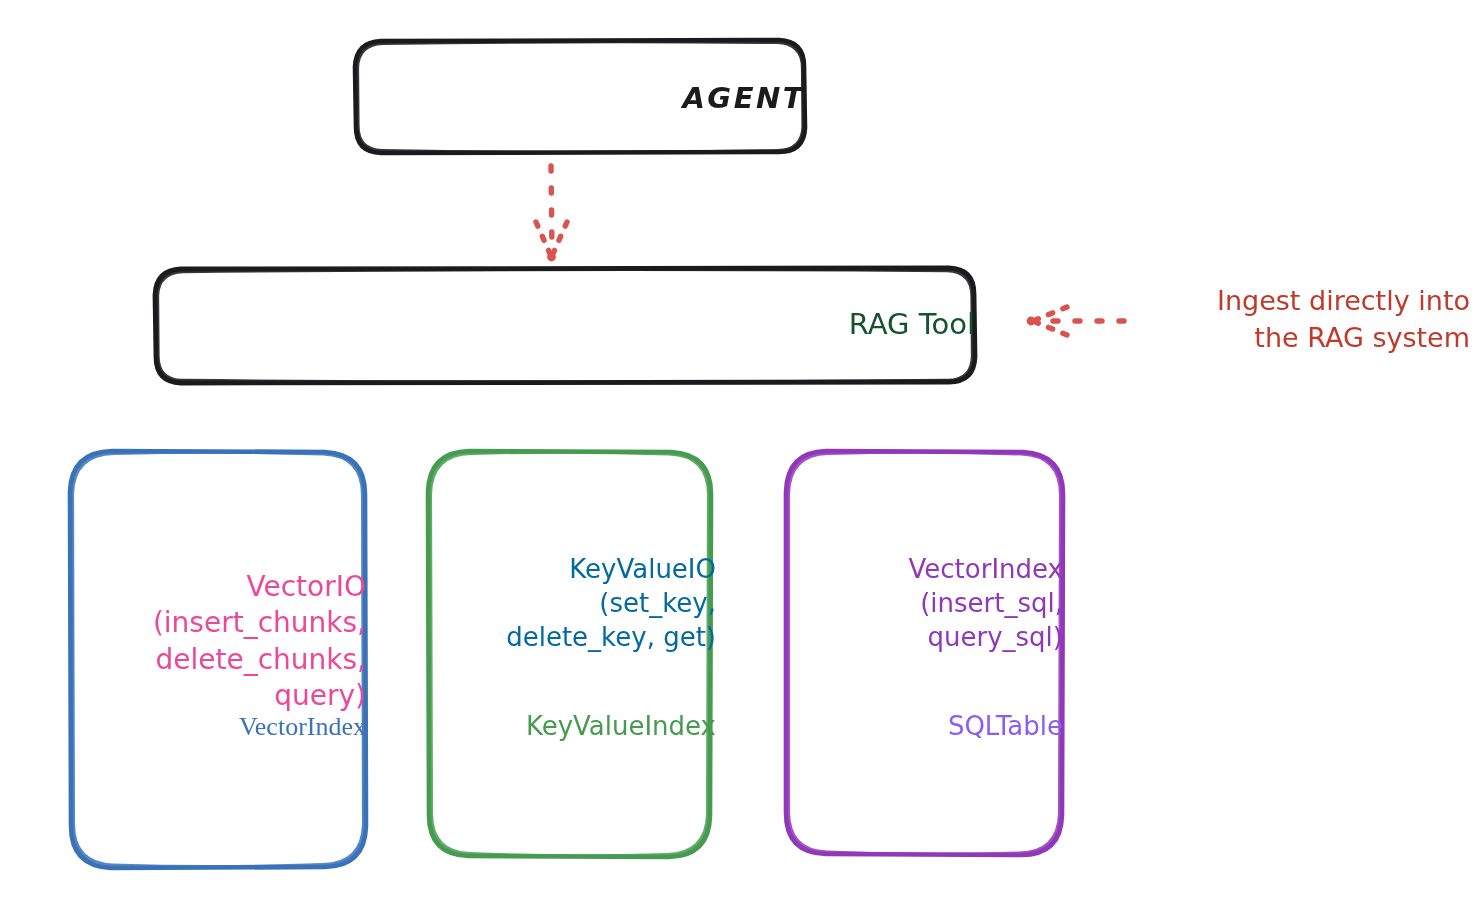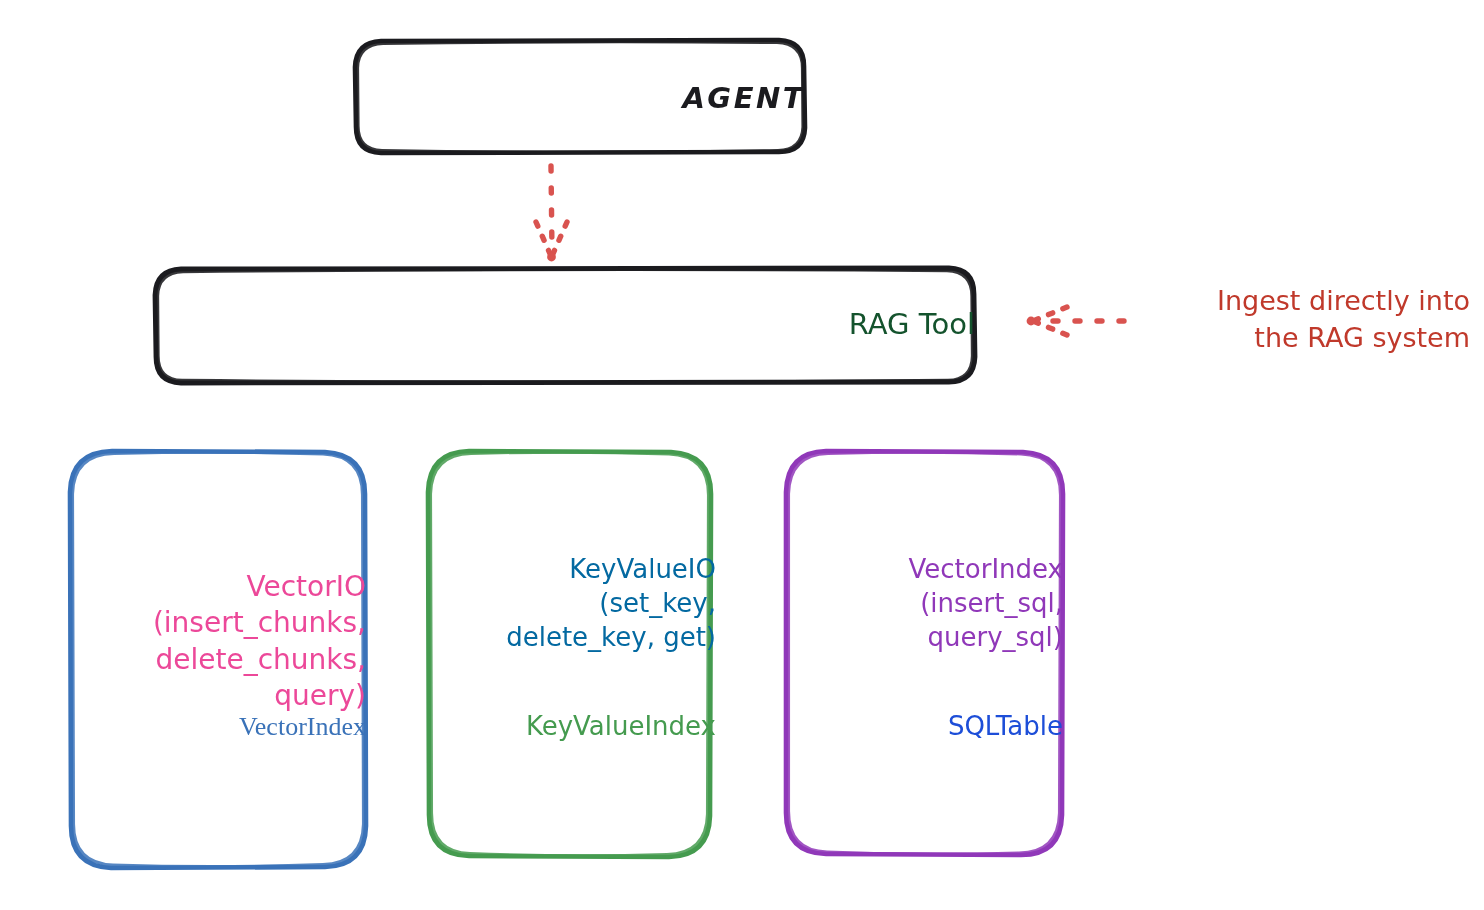--- a/index.html
+++ b/index.html
@@ -40,21 +40,21 @@
                      font-size: 27px; line-height: 1.38; color: #c0392b;
                      font-weight: 500; }
 
   #vector-api      { left: 70px;  top: 533px; width: 296px; font-size: 28px; color: #ec4899; margin-top: 36px; }
   #vector-index    { left: 70px;  top: 710px; width: 296px; font-size: 26px; color: #3a72b8; font-family: Liberation Serif, serif; }
 
   #keyvalue-api    { left: 420px; top: 553px; width: 296px; font-size: 26px; color: #0369a1; }
   #keyvalue-index  { left: 420px; top: 710px; width: 296px; font-size: 26px; color: #459b4f; }
 
   #relational-api  { left: 786px; top: 553px; width: 277px; font-size: 26px; color: #9038b9; }
-  #relational-index{ left: 786px; top: 710px; width: 277px; font-size: 26px; color: #1d4ed8; }
+  #relational-index{ left: 786px; top: 710px; width: 277px; font-size: 26px; color: #8b5cf6; }
 </style>
 </head>
 <body>
 
 <svg id="canvas" viewBox="0 0 1484 910" xmlns="http://www.w3.org/2000/svg">
 
   <g>
     <path d="M 381 41 L 779 40 Q 804 41 804 66 L 805 128 Q 804 152 779 152 L 381 153 Q 356 152 356 127 L 355 67 Q 356 42 381 41 Z" fill="#ffffff" stroke="#1b1b1f" stroke-width="4.6" stroke-linecap="round" stroke-linejoin="round"></path>
     <path d="M 383 43.5 Q 580 40.5 777 42.5 Q 802.5 43.5 802.5 68 L 803 127 Q 802 150 778 150.5 Q 580 154 382 150.5 Q 358 150 358 126 L 357.5 68 Q 358 44.5 383 43.5" fill="none" stroke="#1b1b1f" stroke-width="3.2" stroke-linecap="round" stroke-linejoin="round" opacity="0.88"></path>
   </g>

